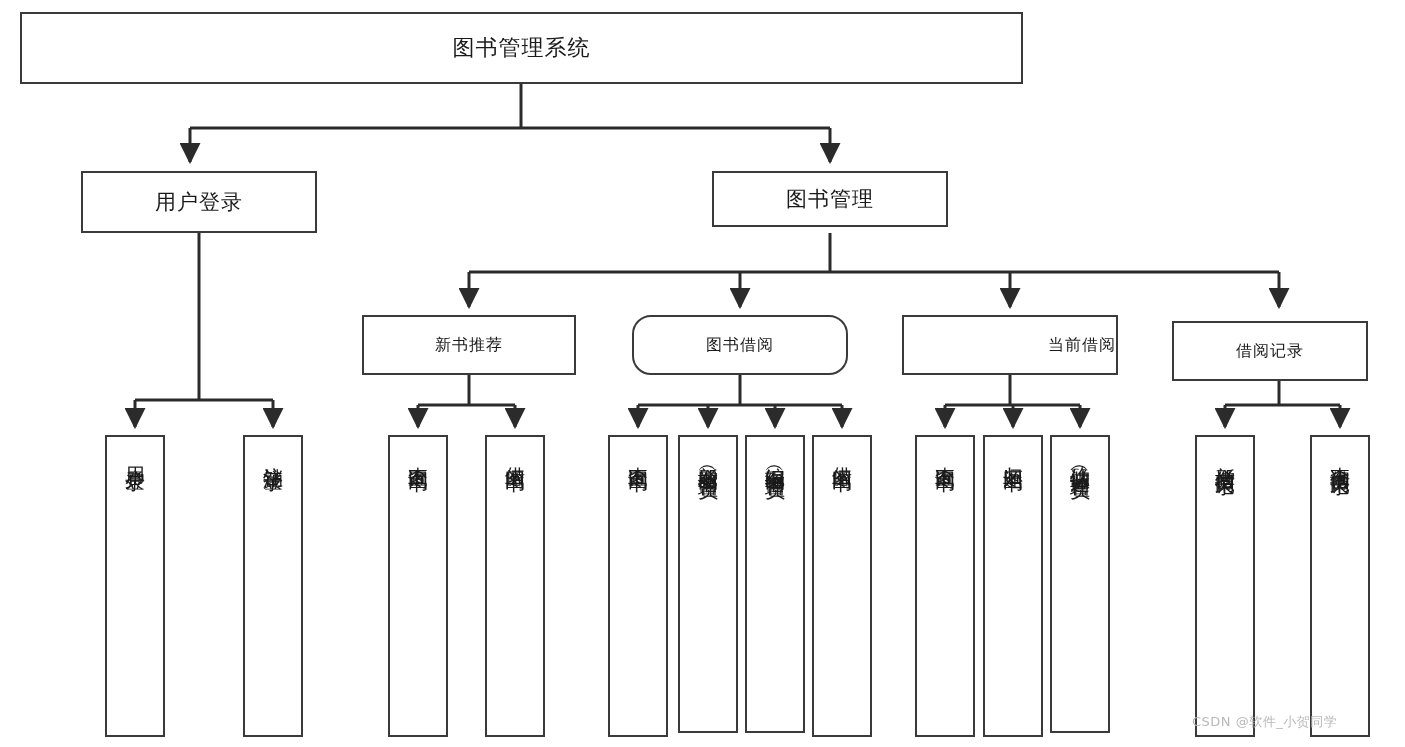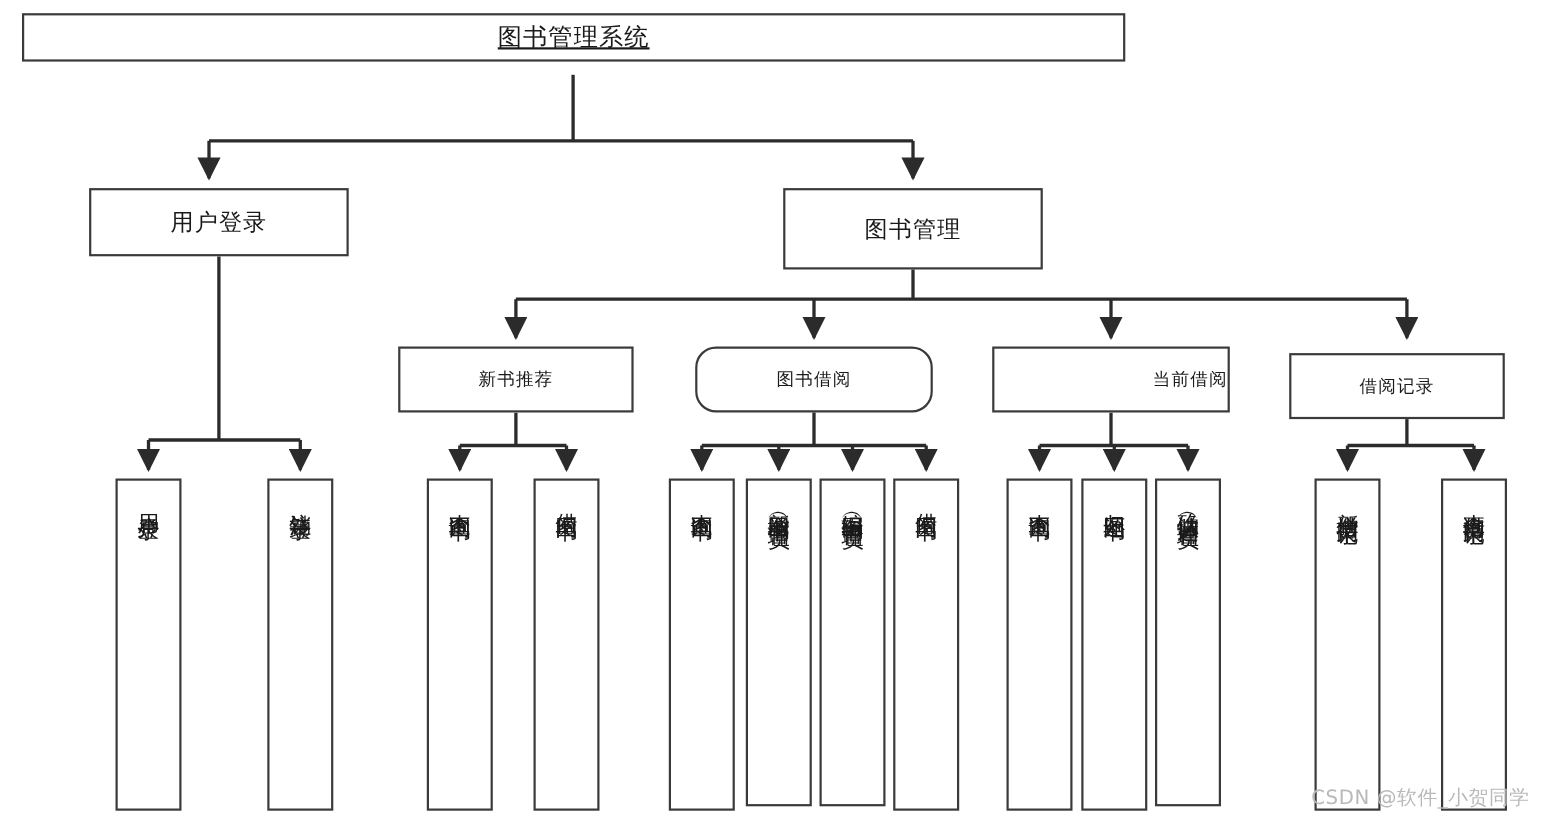--- a/index.html
+++ b/index.html
@@ -58,21 +58,21 @@
     white-space: nowrap;
   }
   .hlabel {
     white-space: nowrap;
     letter-spacing: 1px;
   }
   .watermark {
     position: absolute;
     left: 1192px;
     top: 713px;
-    font-size: 18px;
+    font-size: 13px;
     color: #b9b9b9;
     letter-spacing: 0.5px;
     white-space: nowrap;
   }
 </style>
 </head>
 <body>
 
 <div id="canvas">
 
@@ -119,28 +119,28 @@
       <path d="M 1013 405 L 1013 427" marker-end="url(#arrow)"></path>
       <path d="M 1080 405 L 1080 427" marker-end="url(#arrow)"></path>
 
       <path d="M 1279 375 L 1279 405"></path>
       <path d="M 1225 405 L 1340 405"></path>
       <path d="M 1225 405 L 1225 427" marker-end="url(#arrow)"></path>
       <path d="M 1340 405 L 1340 427" marker-end="url(#arrow)"></path>
     </g>
   </svg>
 
-  <div class="node root" style="left:20px; top:12px; width:1003px; height:44px;text-decoration:underline;">
+  <div class="node root" style="left:20px; top:12px; width:1003px; height:72px;">
     <span class="hlabel">图书管理系统</span>
   </div>
 
   <div class="node level2" style="left:81px; top:171px; width:236px; height:62px;">
     <span class="hlabel">用户登录</span>
   </div>
-  <div class="node level2" style="left:712px; top:171px; width:236px; height:74px;">
+  <div class="node level2" style="left:712px; top:171px; width:236px; height:56px;">
     <span class="hlabel">图书管理</span>
   </div>
 
   <div class="node level3" style="left:362px; top:315px; width:214px; height:60px;">
     <span class="hlabel">新书推荐</span>
   </div>
   <div class="node level3" style="left:632px; top:315px; width:216px; height:60px;border-radius:19px;">
     <span class="hlabel">图书借阅</span>
   </div>
   <div class="node level3" style="left:902px; top:315px; width:216px; height:60px;justify-content:flex-end;">

